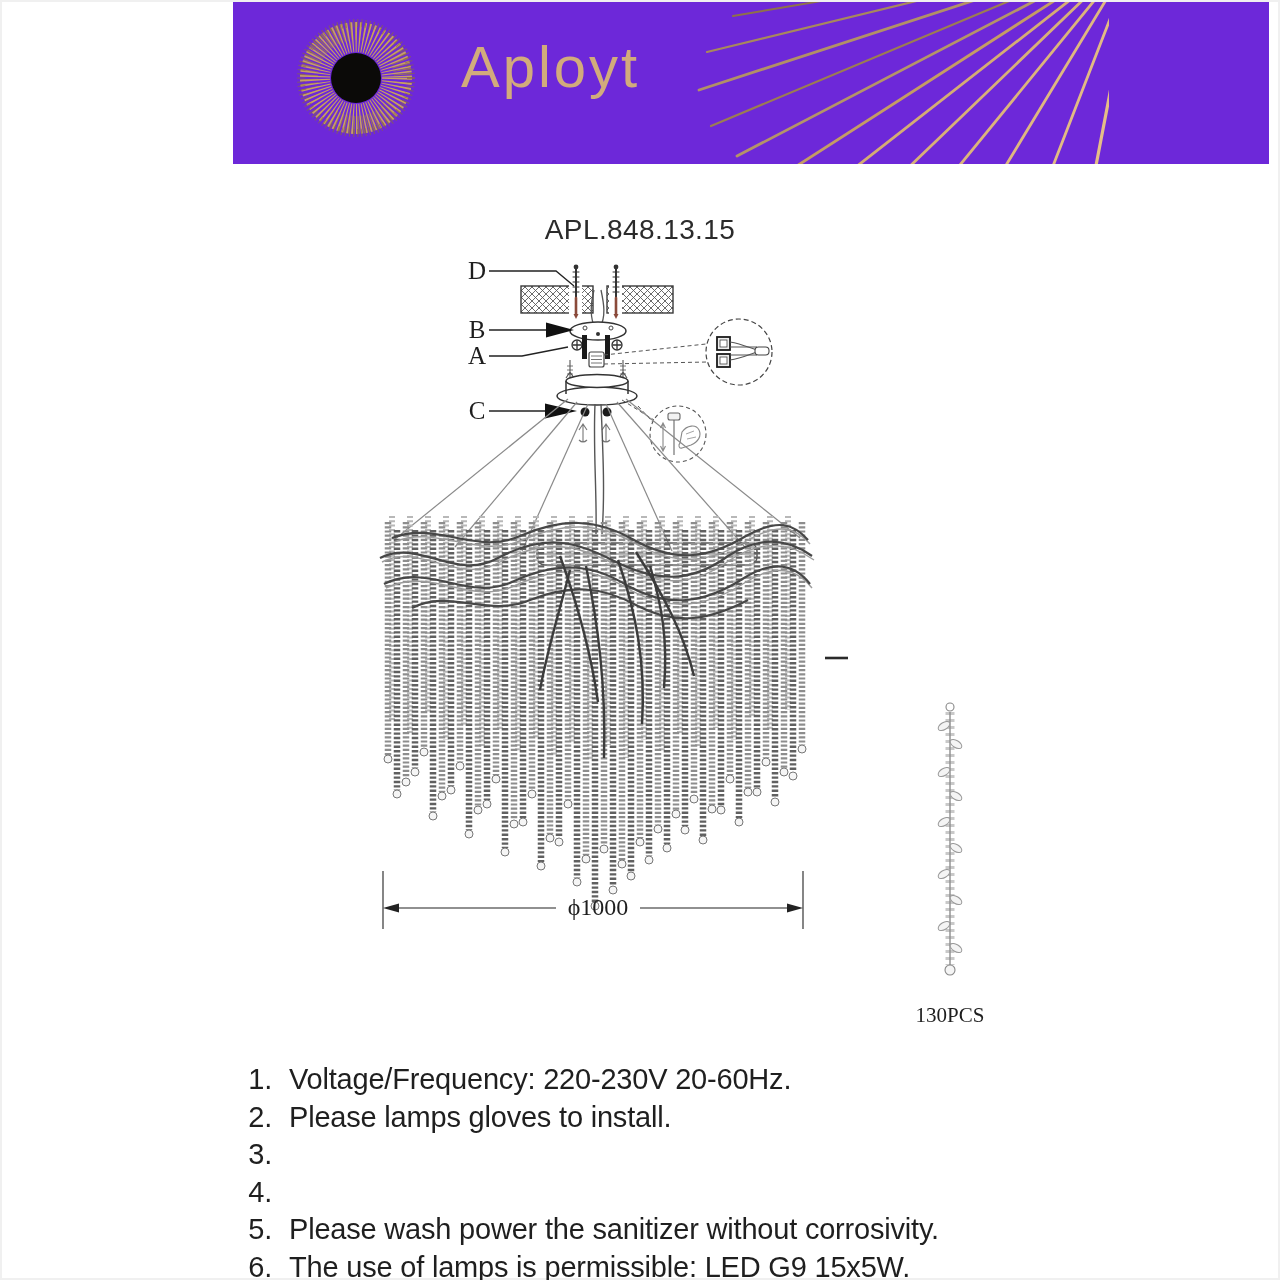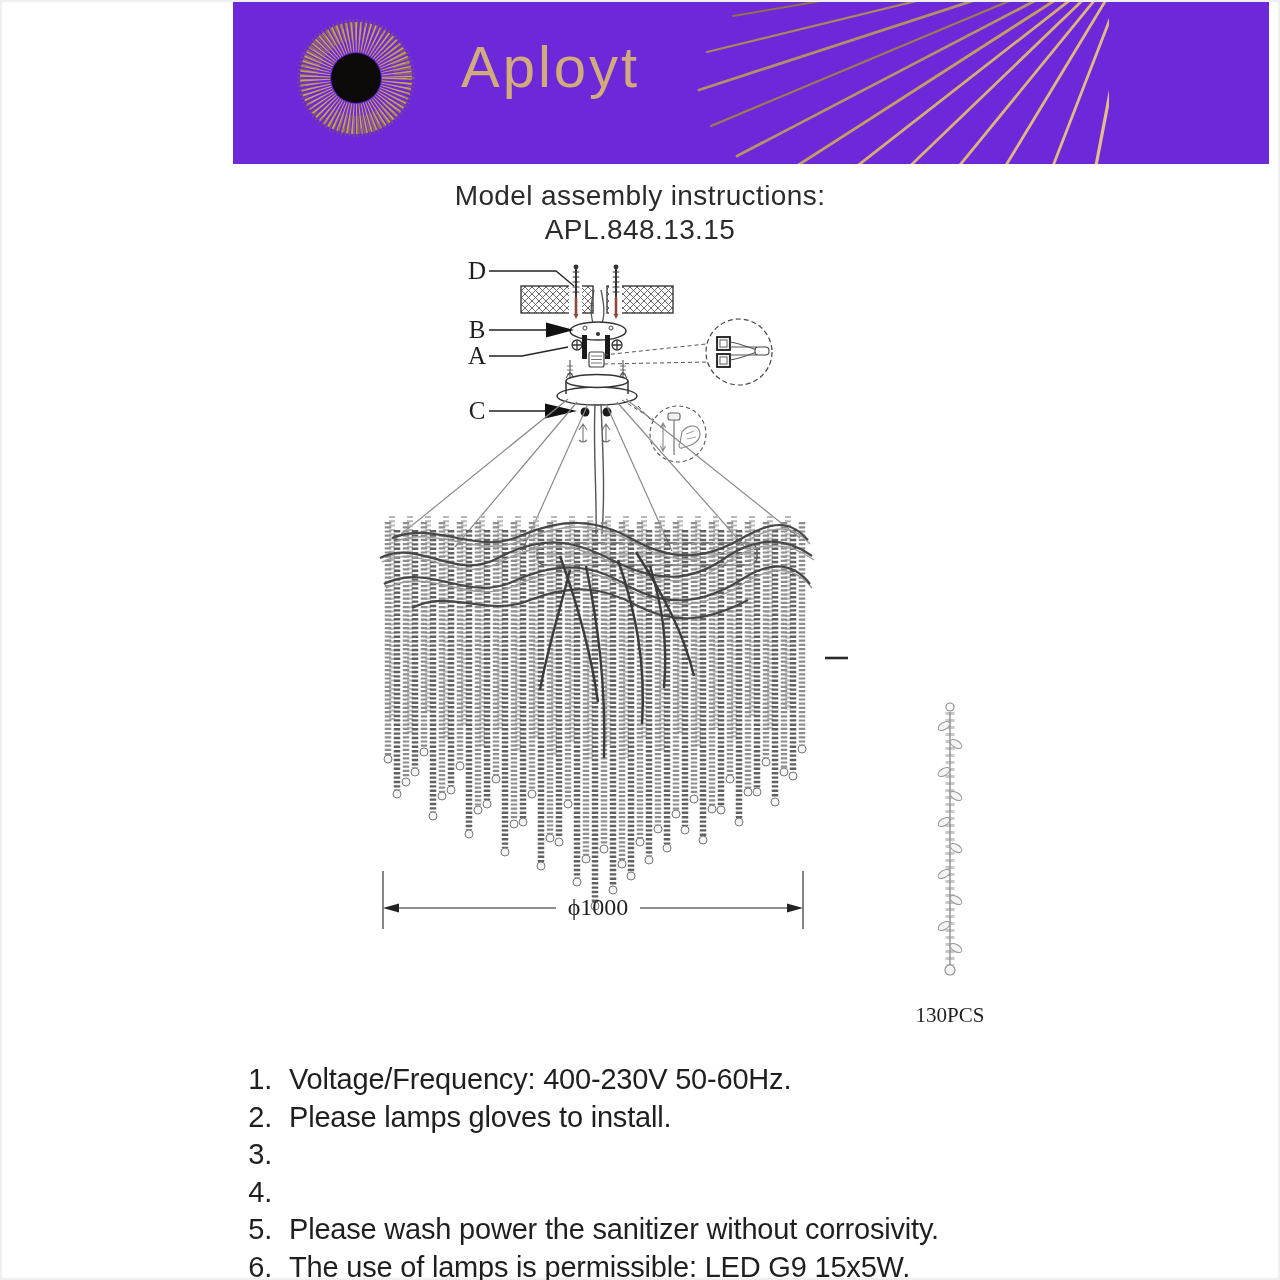--- a/index.html
+++ b/index.html
@@ -49,21 +49,20 @@
         <line x1="905" y1="-55" x2="648" y2="192" stroke="#d8b078"></line>
         <line x1="905" y1="-55" x2="700" y2="196" stroke="#dcb47c"></line>
         <line x1="905" y1="-55" x2="752" y2="198" stroke="#dfb780"></line>
         <line x1="905" y1="-55" x2="806" y2="200" stroke="#e2ba84"></line>
         <line x1="905" y1="-55" x2="856" y2="200" stroke="#e5bd88" stroke-width="3.2"></line>
       </g>
     </svg>
     <div class="brand">Aployt</div>
   </div>
 
-  <div class="title1">Model assembly instructions:</div>
   <div class="title2">APL.848.13.15</div>
 
   <svg class="diagram" width="680" height="800" viewBox="360 250 680 800">
     <defs>
       <pattern id="xh" width="7" height="7" patternUnits="userSpaceOnUse">
         <rect width="7" height="7" fill="#ffffff"></rect>
         <path d="M0,7 L7,0 M0,0 L7,7" stroke="#5a5a5a" stroke-width="0.9"></path>
       </pattern>
     </defs>
 
@@ -378,21 +377,21 @@
         <ellipse cx="956" cy="948" rx="6.5" ry="3.5" transform="rotate(32 956 948)"></ellipse>
       </g>
       <circle cx="950" cy="970" r="5" fill="#f5f5f5" stroke="#888" stroke-width="1.1"></circle>
     </g>
     <text x="950" y="1022" font-size="21" text-anchor="middle">130PCS</text>
   </svg>
 
   <div class="instructions">
     <div class="row">
       <span class="num">1.</span>
-      <span class="txt">Voltage/Frequency: 400-230V 50-60Hz.</span>
+      <span class="txt">Voltage/Frequency: 220-230V 20-60Hz.</span>
     </div>
     <div class="row">
       <span class="num">2.</span>
       <span class="txt">Please lamps gloves to install.</span>
     </div>
     <div class="row">
       <span class="num">3.</span>
     </div>
     <div class="row">
       <span class="num">4.</span>

